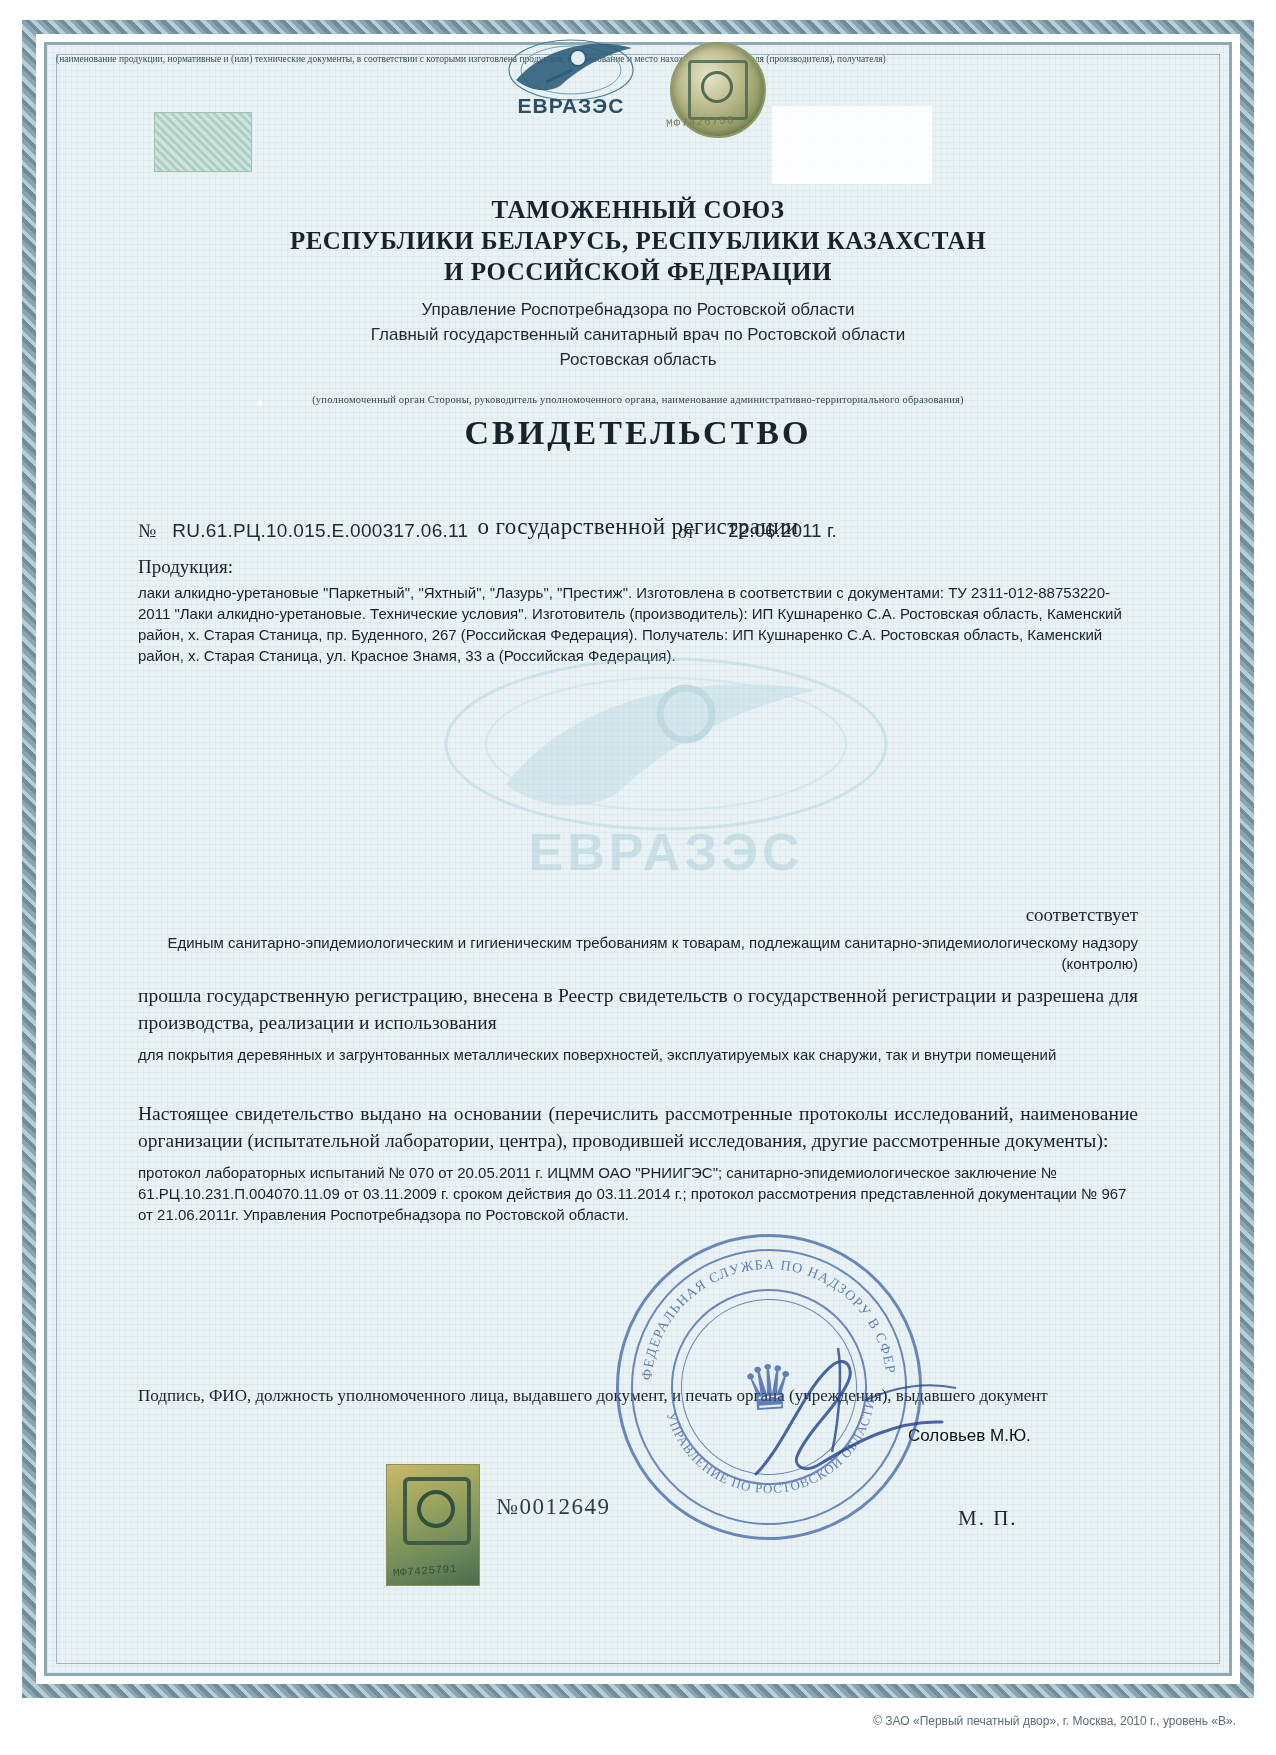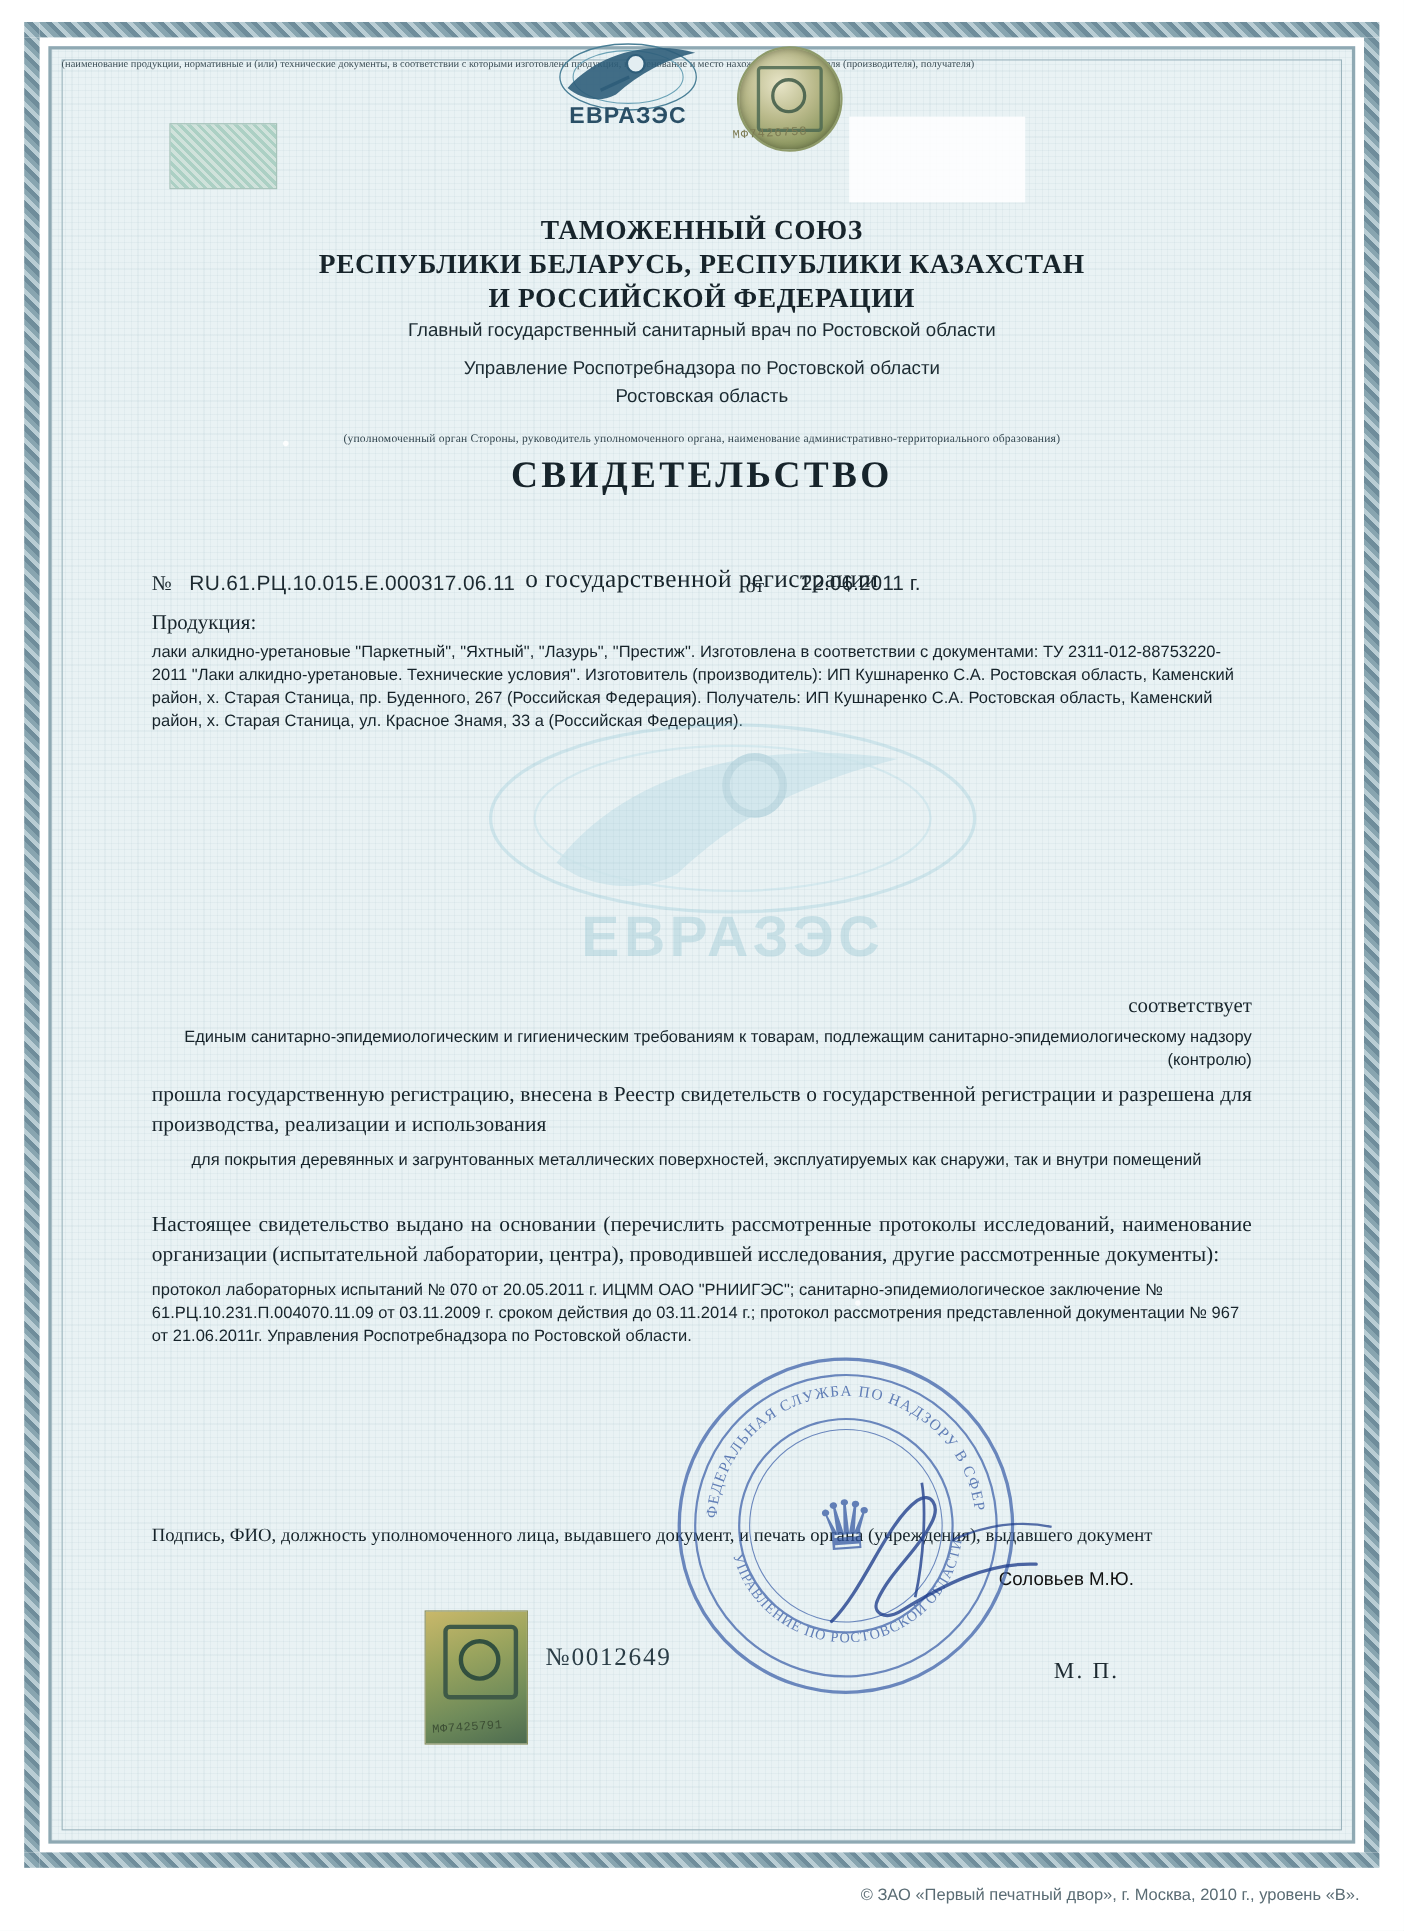--- a/index.html
+++ b/index.html
@@ -239,21 +239,21 @@
 
   #product-block { left: 82px; top: 502px; width: 1000px; }
   #product-block .body-text { margin-top: 4px; }
 
   #micro-1 { left: 82px; top: 834px; width: 1000px; }
 
   #conform-block { left: 82px; top: 850px; width: 1000px; text-align: right; }
   #conform-block .body-text { margin-top: 6px; }
 
   #registered-block { left: 82px; top: 928px; width: 1000px; }
-  #registered-block .body-text { margin-top: 8px; margin-left: 36px; }
+  #registered-block .body-text { margin-top: 8px; }
 
   #basis-block { left: 82px; top: 1046px; width: 1000px; }
   #basis-block .body-text { margin-top: 8px; }
 
   #validity-block { left: 82px; top: 1232px; width: 1000px; }
 
   #signature-block { left: 82px; top: 1330px; width: 1000px; }
   #signature-block .serif-small {
     font-family: "Liberation Serif", serif;
     font-size: 17px;
@@ -383,21 +383,21 @@
   }
 
   .footer {
     position: absolute;
     left: 0; top: 1714px;
     width: 1276px;
     text-align: right;
     padding-right: 40px;
     box-sizing: border-box;
     font-family: "Liberation Sans", sans-serif;
-    font-size: 15px;
+    font-size: 12px;
     color: #5a6c74;
   }
 </style>
 </head>
 <body>
 
 <div class="page">
 
   <div class="border-outer"></div>
   <div class="border-inner"></div>
@@ -421,22 +421,22 @@
 
     <div class="holo-stamp">
       <div class="g"></div>
     </div>
     <div class="holo-code">МФ7426758</div>
 
     <div class="title-block">
       <div class="t-main">ТАМОЖЕННЫЙ СОЮЗ</div>
       <div class="t-main">РЕСПУБЛИКИ БЕЛАРУСЬ, РЕСПУБЛИКИ КАЗАХСТАН</div>
       <div class="t-main">И РОССИЙСКОЙ ФЕДЕРАЦИИ</div>
+      <div class="t-sub">Управление Роспотребнадзора по Ростовской области</div>
       <div class="t-sub" style="margin-top:0">Главный государственный санитарный врач по Ростовской области</div>
-      <div class="t-sub">Управление Роспотребнадзора по Ростовской области</div>
       <div class="t-sub" style="margin-top:0">Ростовская область</div>
       <div class="caption-small">(уполномоченный орган Стороны, руководитель уполномоченного органа, наименование административно-территориального образования)</div>
     </div>
 
     <div class="cert-word">СВИДЕТЕЛЬСТВО</div>
     <div class="cert-sub">о государственной регистрации</div>
 
     <div class="numrow">
       <span class="lbl">№</span>
       <span class="val">RU.61.РЦ.10.015.Е.000317.06.11</span>

